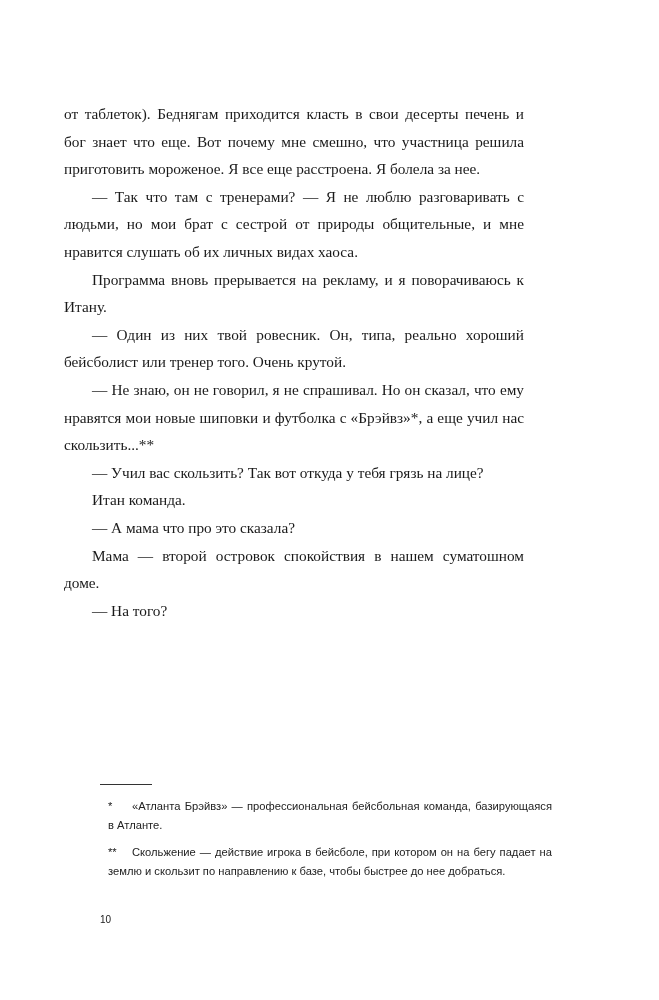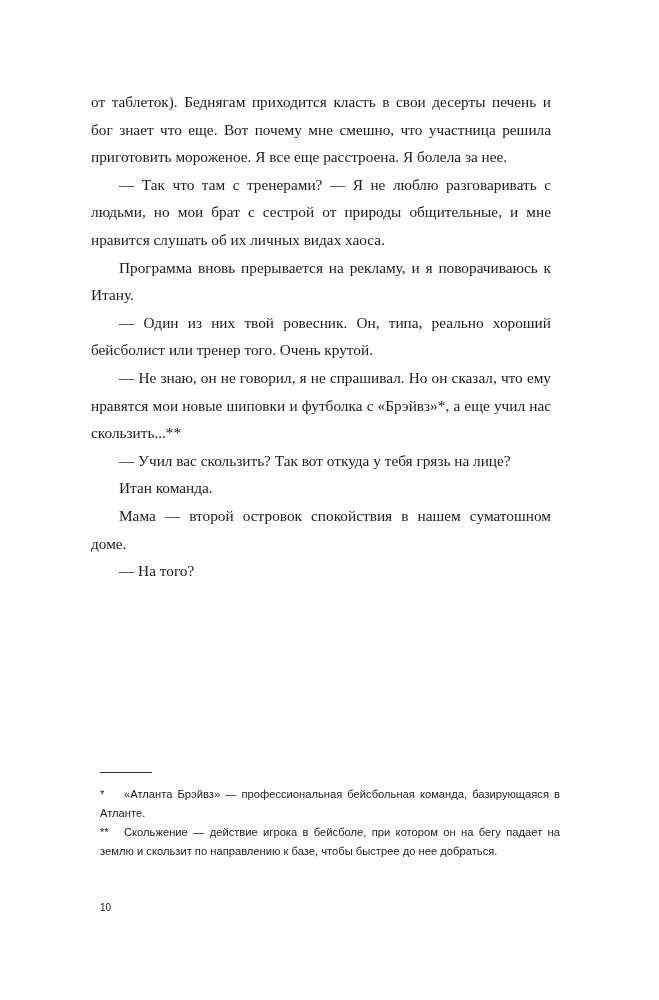--- a/index.html
+++ b/index.html
@@ -11,25 +11,25 @@
     width: 659px;
     height: 1000px;
     font-family: "Liberation Serif", serif;
     color: #1a1a1a;
     position: relative;
     overflow: hidden;
   }
   .page {
     position: absolute;
     left: 0;
-    top: 0;
+    top: 12px;
     width: 659px;
     height: 809px;
     box-sizing: border-box;
-    padding: 88px 100px 0 91px;
+    padding: 88px 100px 0 64px;
   }
   .body-text {
     width: 460px;
     font-size: 15.3px;
     line-height: 27.6px;
     text-align: justify;
     text-justify: inter-word;
     hyphens: manual;
   }
   .body-text p {
@@ -49,21 +49,21 @@
     color: #222;
     text-align: justify;
   }
   .footnote-rule {
     width: 52px;
     height: 1px;
     background: #333;
     margin: 0 0 12px 0;
   }
   .footnotes p {
-    margin: 0;
+    margin: 8px;
   }
   .fn-marker {
     display: inline-block;
     min-width: 24px;
   }
   .folio {
     position: absolute;
     left: 100px;
     top: 902px;
     font-family: "Liberation Sans", sans-serif;
@@ -77,20 +77,21 @@
 <div class="page">
 
   <div class="body-text">
     <p>от таблеток). Беднягам приходится класть в свои десерты печень и бог знает что еще. Вот почему мне смешно, что участница решила приготовить мороженое. Я все еще расстроена. Я болела за нее.</p>
     <p class="indent">— Так что там с тренерами? — Я не люблю разговаривать с людьми, но мои брат с сестрой от природы общительные, и мне нравится слушать об их личных видах хаоса.</p>
     <p class="indent">Программа вновь прерывается на рекламу, и я поворачиваюсь к Итану.</p>
     <p class="indent">— Один из них твой ровесник. Он, типа, реально хороший бейсболист или тренер того. Очень крутой.</p>
     <p class="indent">— Не знаю, он не говорил, я не спрашивал. Но он сказал, что ему нравятся мои новые шиповки и футболка с «Брэйвз»*, а еще учил нас скользить...**</p>
     <p class="indent">— Учил вас скользить? Так вот откуда у тебя грязь на лице?</p>
     <p class="indent">Итан команда.</p>
+    <p class="indent">— А мама что про это сказала?</p>
     <p class="indent">Мама — второй островок спокойствия в нашем суматошном доме.</p>
     <p class="indent">— На того?</p>
   </div>
 
   <div class="footnotes">
     <div class="footnote-rule"></div>
     <p><span class="fn-marker">*</span><span>«Атланта Брэйвз» — профессиональная бейсбольная команда, базирующаяся в Атланте.</span></p>
     <p><span class="fn-marker">**</span><span>Скольжение — действие игрока в бейсболе, при котором он на бегу падает на землю и скользит по направлению к базе, чтобы быстрее до нее добраться.</span></p>
   </div>
 

